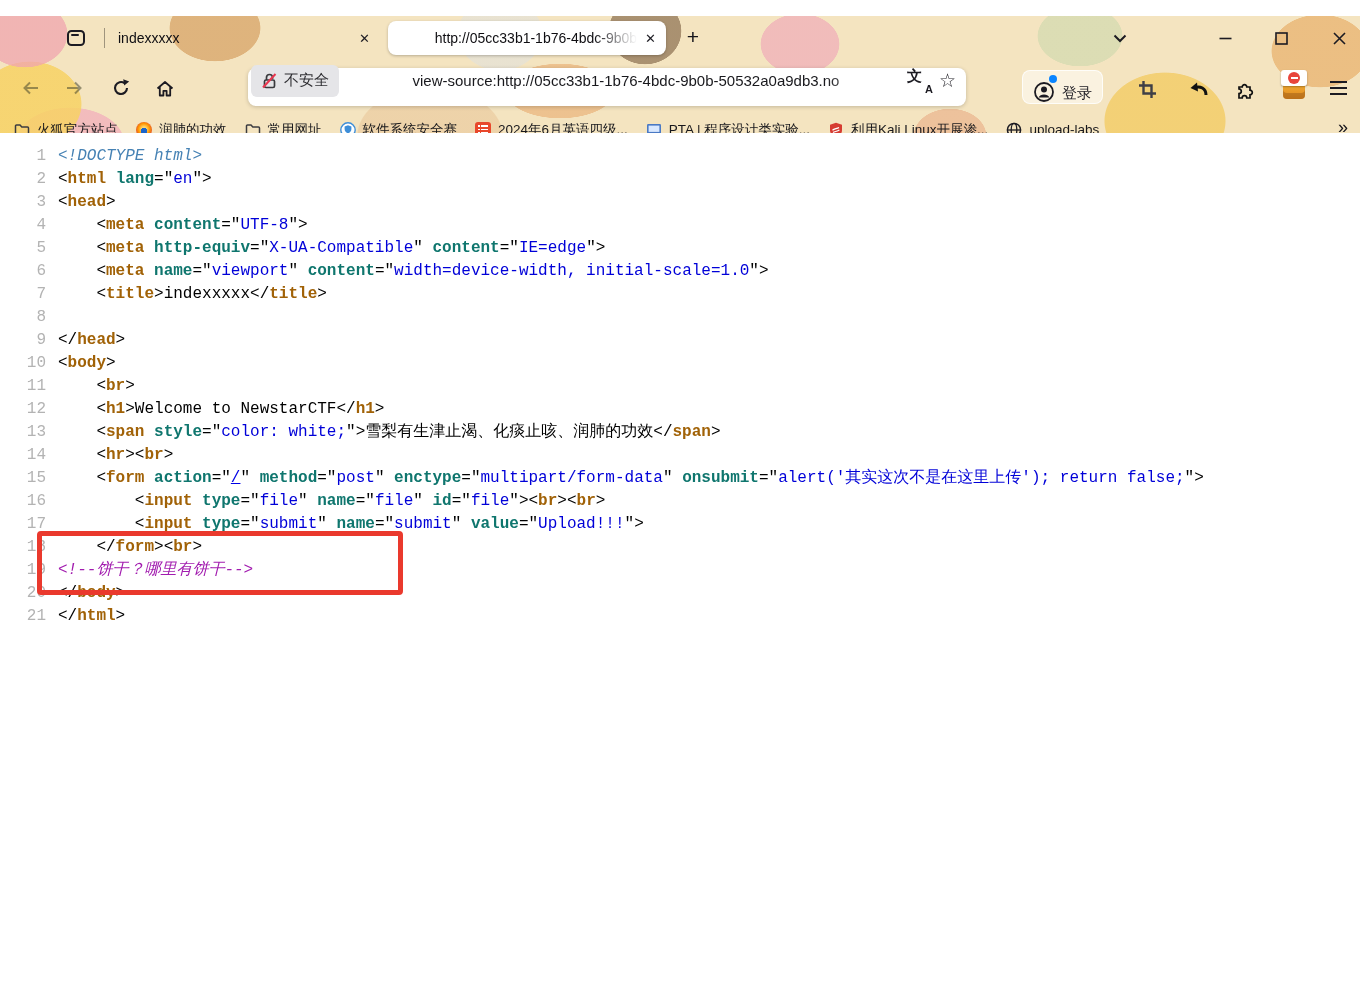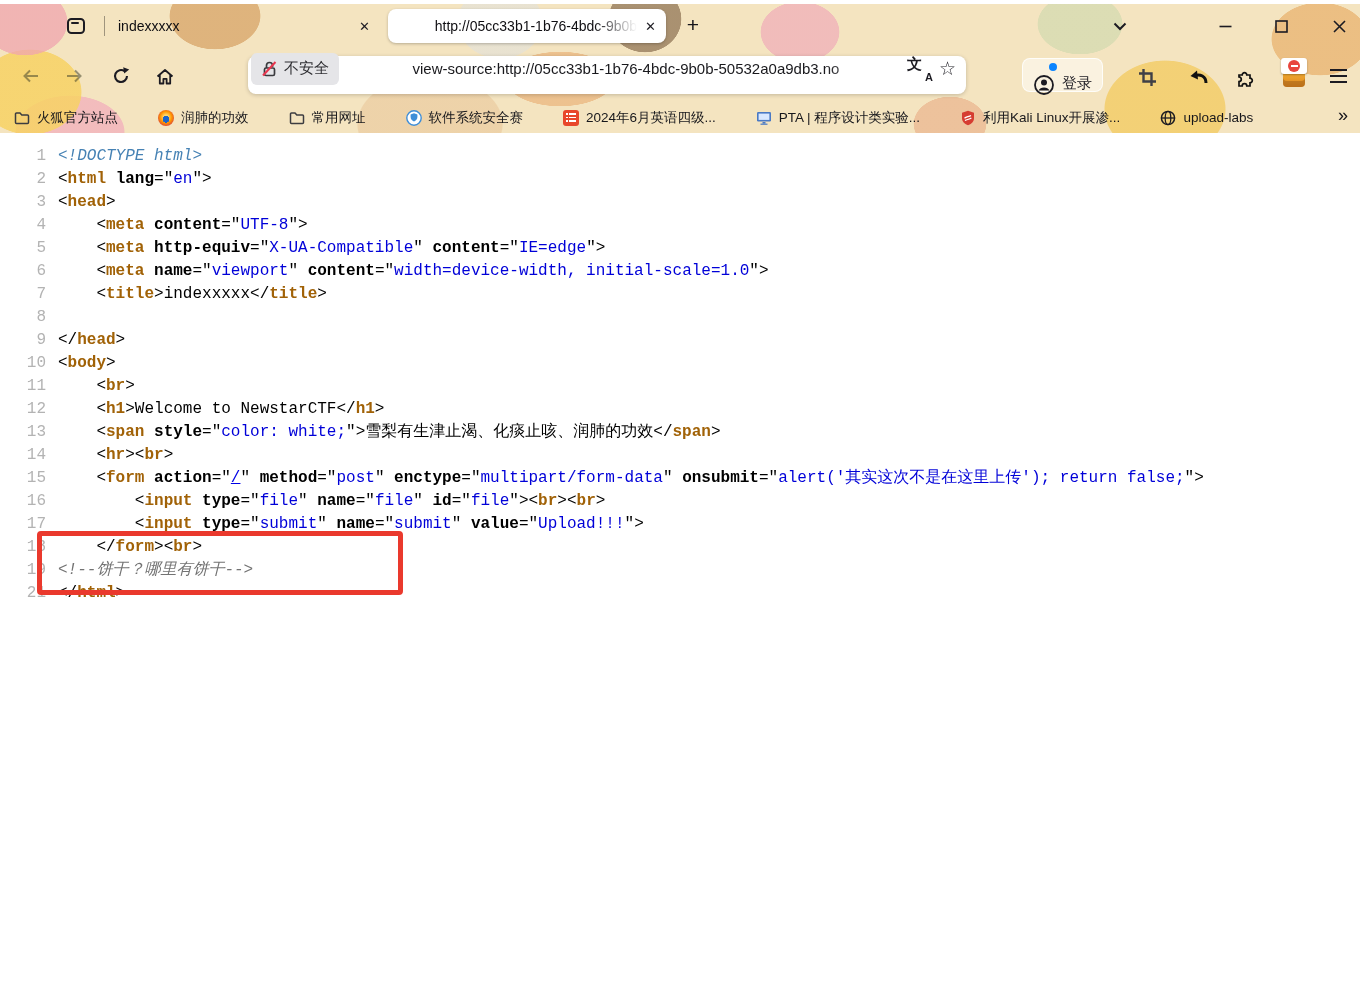--- a/index.html
+++ b/index.html
@@ -1,21 +1,21 @@
 <!DOCTYPE html>
 <html><head>
 <meta charset="utf-8">
 <style>
   * { margin:0; padding:0; box-sizing:border-box; }
   html,body { width:1360px; height:1006px; overflow:hidden; background:#fff;
     font-family:"Liberation Sans", sans-serif; }
   body { position:relative; }
 
   
-  .chrome { position:absolute; left:0; top:4px; width:1360px; height:133px;
+  .chrome { position:absolute; left:0; top:16px; width:1360px; height:133px;
     background-color:#f4e4c0;
     background-image:
       radial-gradient(ellipse 70px 55px at 25px 18px,  rgba(240,165,175,.75) 0 60%, transparent 61%),
       radial-gradient(ellipse 85px 70px at 30px 88px,  rgba(247,210,100,.85) 0 60%, transparent 61%),
       radial-gradient(ellipse 90px 60px at 70px 128px, rgba(242,178,188,.8) 0 60%, transparent 61%),
       radial-gradient(ellipse 75px 55px at 215px 12px, rgba(205,140,70,.55) 0 60%, transparent 61%),
       radial-gradient(ellipse 70px 60px at 500px 18px, rgba(225,225,220,.6) 0 60%, transparent 61%),
       radial-gradient(ellipse 60px 55px at 645px 15px, rgba(120,90,60,.6) 0 60%, transparent 61%),
       radial-gradient(ellipse 65px 50px at 800px 28px, rgba(240,175,185,.75) 0 60%, transparent 61%),
       radial-gradient(ellipse 90px 45px at 560px 75px, rgba(230,160,95,.5) 0 60%, transparent 61%),
@@ -51,40 +51,40 @@
     height:32px; padding:0 10px; margin-right:10px; cursor:pointer; }
   .secchip span { font-size:15px; color:#2f2f33; }
   .urltext { flex:1; font-size:15px; color:#19191d; white-space:nowrap; overflow:hidden;
     -webkit-mask-image:linear-gradient(90deg,#000 86%,transparent 98%);
     mask-image:linear-gradient(90deg,#000 86%,transparent 98%);text-align:center; }
   .translate { position:relative; width:26px; height:24px; margin:0 4px; cursor:pointer; }
   .translate .zh { position:absolute; left:0; top:-2px; font-size:15px; font-weight:bold; color:#1c1b22; }
   .translate .en { position:absolute; right:0; bottom:-2px; font-size:11px; font-weight:bold; color:#1c1b22; }
   .star { font-size:19px; color:#1c1b22; margin:0 2px; cursor:pointer; }
 
-  .account { position:absolute; left:1022px; top:54px; height:34px; padding:15px 10px; display:flex;
-    align-items:flex-start; gap:7px; background:rgba(255,255,255,.5); border:1px solid rgba(255,255,255,.8);
+  .account { position:absolute; left:1022px; top:54px; height:34px; padding:0 10px; display:flex;
+    align-items:flex-end; gap:7px; background:rgba(255,255,255,.5); border:1px solid rgba(255,255,255,.8);
     border-radius:8px; cursor:pointer; }
   .account .lbl { font-size:15px; color:#1c1b22; }
   .account .dot { position:absolute; left:26px; top:4px; width:8px; height:8px; border-radius:50%; background:#0a84ff; }
 
   .ext { position:absolute; top:58px; width:30px; height:30px; }
   .monkey { position:relative; width:22px; height:20px; border-radius:4px;
     background:linear-gradient(#f6b93b,#e0861c); box-shadow:inset 0 -6px 0 rgba(120,70,20,.35); }
   .monkey .badge { position:absolute; left:-2px; top:-9px; width:26px; height:16px; background:#fff;
     border-radius:3px; display:flex; align-items:center; justify-content:center; box-shadow:0 1px 2px rgba(0,0,0,.3); }
   .monkey .badge .c { width:12px; height:12px; border-radius:50%; background:#e8453c; position:relative; }
   .monkey .badge .c::after { content:""; position:absolute; left:2.5px; top:5px; width:7px; height:2px; background:#fff; }
 
   .burger { position:absolute; left:1324px; top:58px; width:28px; height:28px; flex-direction:column; gap:4px; }
   .burger i { display:block; width:17px; height:2px; background:#1c1b22; }
 
   
   .bmbar { position:absolute; left:0; top:97px; width:1360px; height:33px; display:flex;
-    align-items:center; padding-left:14px; gap:40px; }
+    align-items:center; padding-left:14px; gap:18px; }
   .bm { display:flex; align-items:center; gap:7px; cursor:pointer; white-space:nowrap; }
   .bm .lbl { font-size:13.5px; color:#17171b; }
   .bm-ic { width:16px; height:16px; display:block; }
   .fficon { width:16px; height:16px; border-radius:50%;
     background:radial-gradient(circle at 50% 58%, #1c65c9 0 27%, transparent 28%),
                radial-gradient(circle at 50% 45%, #ffd567 0 20%, #ff9500 48%, #e3572d 70%, #b5301f 100%); }
   .docred { width:16px; height:16px; border-radius:3px; background:#e8472b; position:relative; }
   .docred::before { content:""; position:absolute; left:6px; top:3.5px; width:7px; height:9px;
     background:linear-gradient(#fff 0 1.6px, transparent 1.6px 3.7px, #fff 3.7px 5.3px, transparent 5.3px 7.4px, #fff 7.4px 9px); }
   .docred::after { content:""; position:absolute; left:3px; top:3.5px; width:1.6px; height:9px;
@@ -92,24 +92,24 @@
   .overflow { position:absolute; right:12px; top:101px; font-size:18px; color:#15141a; cursor:pointer; }
 
   
   .content { position:absolute; left:0; top:133px; width:1360px; height:873px; background:#fff;
     padding:12px 0 0 18px; font-family:"Liberation Mono","DejaVu Sans Mono",monospace; font-size:16px; }
   .srcline { display:flex; height:23px; line-height:23px; white-space:pre; }
   .lnum { width:40px; text-align:right; padding-right:12px; color:#b3b3b3; flex:none; }
   .lcode { white-space:pre; }
   .t { color:#000; }
   .g { color:#a16207; font-weight:bold; }
-  .a { color:#000000; font-weight:bold; }
+  .a { color:#0f766e; font-weight:bold; }
   .v { color:#0000d8; }
   .d { color:#4682b4; font-style:italic; }
-  .c { color:#737373; font-style:italic; }
+  .c { color:#a21caf; font-style:italic; }
   .k { color:#0000e6; text-decoration:underline; cursor:pointer; }
 
   .redbox { position:absolute; left:37px; top:531px; width:366px; height:64px;
     border:5px solid #ea392d; border-radius:4px; pointer-events:none; }
 
   svg { display:block; }
 </style>
 </head>
 <body>
 
@@ -304,17 +304,18 @@
       <div class="srcline"><span class="lnum">10</span><span class="lcode"><span class="t">&lt;</span><span class="g">body</span><span class="t">&gt;</span></span></div>
       <div class="srcline"><span class="lnum">11</span><span class="lcode"><span class="t">    &lt;</span><span class="g">br</span><span class="t">&gt;</span></span></div>
       <div class="srcline"><span class="lnum">12</span><span class="lcode"><span class="t">    &lt;</span><span class="g">h1</span><span class="t">&gt;Welcome to NewstarCTF&lt;/</span><span class="g">h1</span><span class="t">&gt;</span></span></div>
       <div class="srcline"><span class="lnum">13</span><span class="lcode"><span class="t">    &lt;</span><span class="g">span</span><span class="t"> </span><span class="a">style</span><span class="t">="</span><span class="v">color: white;</span><span class="t">"&gt;雪梨有生津止渴、化痰止咳、润肺的功效&lt;/</span><span class="g">span</span><span class="t">&gt;</span></span></div>
       <div class="srcline"><span class="lnum">14</span><span class="lcode"><span class="t">    &lt;</span><span class="g">hr</span><span class="t">&gt;</span><span class="t">&lt;</span><span class="g">br</span><span class="t">&gt;</span></span></div>
       <div class="srcline"><span class="lnum">15</span><span class="lcode"><span class="t">    &lt;</span><span class="g">form</span><span class="t"> </span><span class="a">action</span><span class="t">="</span><span class="k">/</span><span class="t">" </span><span class="a">method</span><span class="t">="</span><span class="v">post</span><span class="t">" </span><span class="a">enctype</span><span class="t">="</span><span class="v">multipart/form-data</span><span class="t">" </span><span class="a">onsubmit</span><span class="t">="</span><span class="v">alert('其实这次不是在这里上传'); return false;</span><span class="t">"&gt;</span></span></div>
       <div class="srcline"><span class="lnum">16</span><span class="lcode"><span class="t">        &lt;</span><span class="g">input</span><span class="t"> </span><span class="a">type</span><span class="t">="</span><span class="v">file</span><span class="t">" </span><span class="a">name</span><span class="t">="</span><span class="v">file</span><span class="t">" </span><span class="a">id</span><span class="t">="</span><span class="v">file</span><span class="t">"&gt;</span><span class="t">&lt;</span><span class="g">br</span><span class="t">&gt;</span><span class="t">&lt;</span><span class="g">br</span><span class="t">&gt;</span></span></div>
       <div class="srcline"><span class="lnum">17</span><span class="lcode"><span class="t">        &lt;</span><span class="g">input</span><span class="t"> </span><span class="a">type</span><span class="t">="</span><span class="v">submit</span><span class="t">" </span><span class="a">name</span><span class="t">="</span><span class="v">submit</span><span class="t">" </span><span class="a">value</span><span class="t">="</span><span class="v">Upload!!!</span><span class="t">"&gt;</span></span></div>
       <div class="srcline"><span class="lnum">18</span><span class="lcode"><span class="t">    &lt;/</span><span class="g">form</span><span class="t">&gt;</span><span class="t">&lt;</span><span class="g">br</span><span class="t">&gt;</span></span></div>
       <div class="srcline"><span class="lnum">19</span><span class="lcode"><span class="c">&lt;!--饼干？哪里有饼干--&gt;</span></span></div>
+      <div class="srcline"><span class="lnum">20</span><span class="lcode"><span class="t">&lt;/</span><span class="g">body</span><span class="t">&gt;</span></span></div>
       <div class="srcline"><span class="lnum">21</span><span class="lcode"><span class="t">&lt;/</span><span class="g">html</span><span class="t">&gt;</span></span></div>
     </div>
 </div>
 
 <div class="redbox" style="border-color: rgb(234, 57, 45);"></div>
 
 </body></html>

